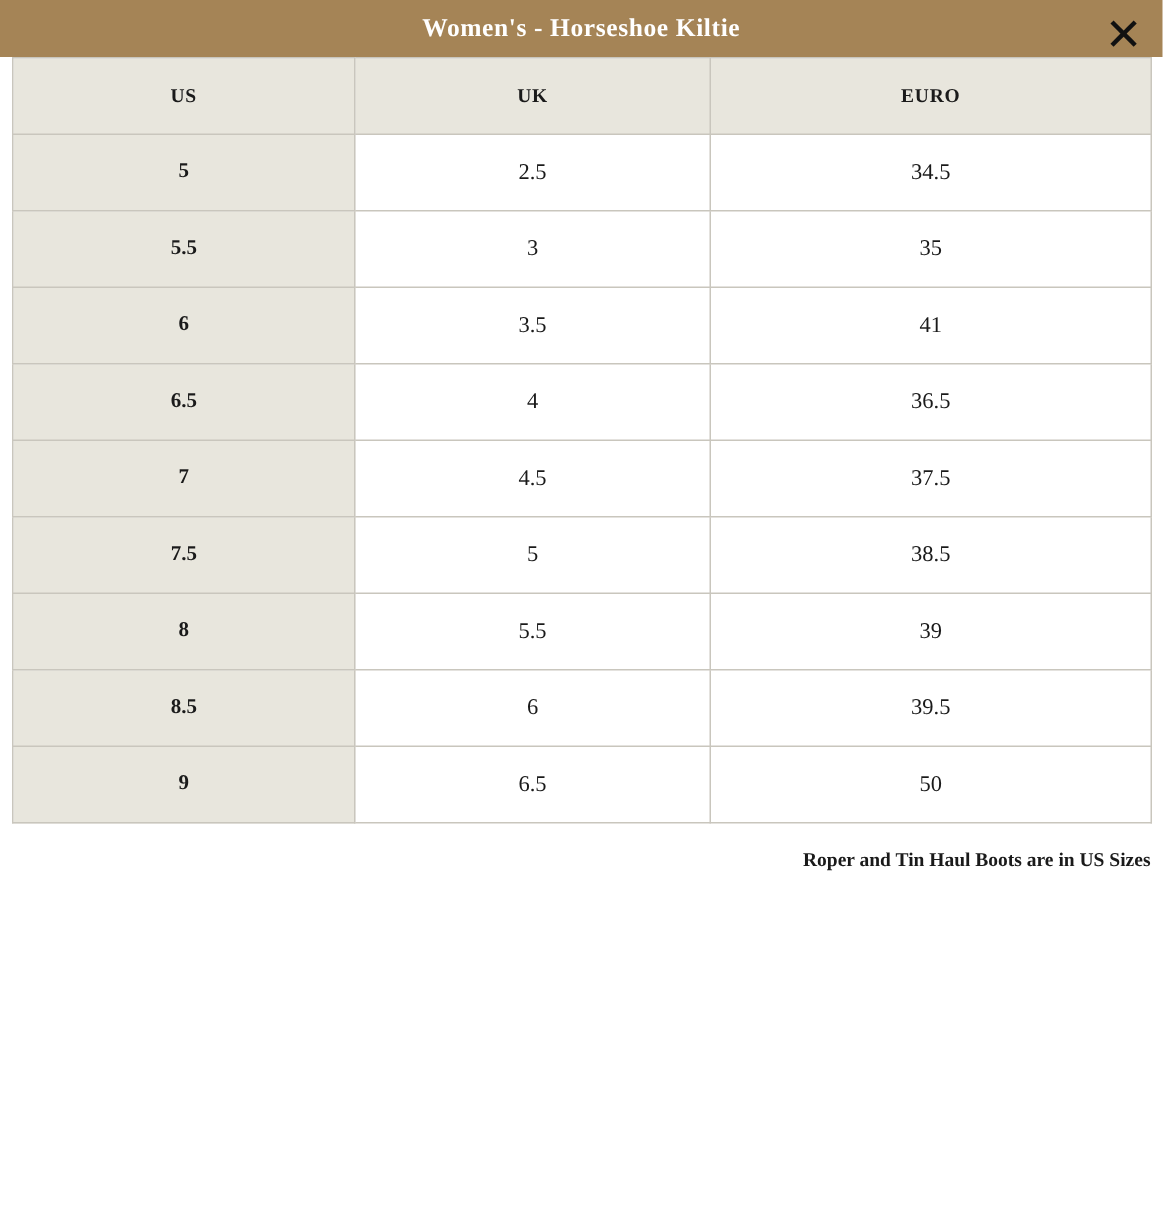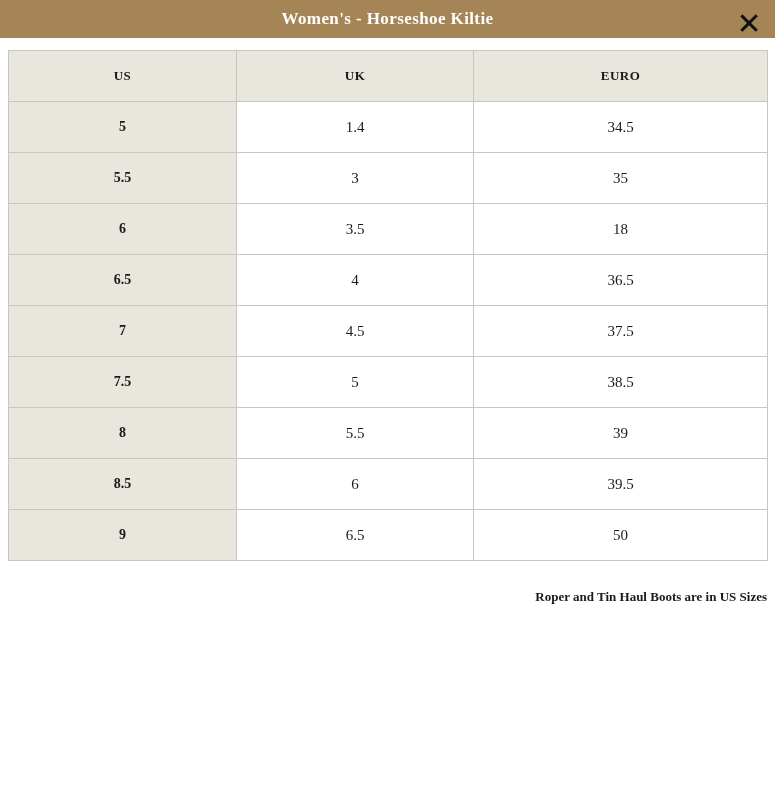--- a/index.html
+++ b/index.html
@@ -68,21 +68,21 @@
   .table-caption {
     text-align: center;
     font-size: 17px;
     padding: 22px 0 16px 0;
     color: #1a1a1a;
     font-family: "Liberation Serif", serif;
   }
 
   table.size-table {
     width: 759px;
-    margin: 12px auto;
+    margin: 0 auto;
     border-collapse: collapse;
     table-layout: fixed;
   }
 
   table.size-table th,
   table.size-table td {
     border: 1px solid #c9c6bd;
     text-align: center;
     height: 48px;
     font-size: 15px;
@@ -152,32 +152,32 @@
       <thead>
         <tr>
           <th>US</th>
           <th>UK</th>
           <th>EURO</th>
         </tr>
       </thead>
       <tbody>
         <tr>
           <td>5</td>
-          <td>1.4</td>
+          <td>2.5</td>
           <td>34.5</td>
         </tr>
         <tr>
           <td>5.5</td>
           <td>3</td>
           <td>35</td>
         </tr>
         <tr>
           <td>6</td>
           <td>3.5</td>
-          <td>18</td>
+          <td>41</td>
         </tr>
         <tr>
           <td>6.5</td>
           <td>4</td>
           <td>36.5</td>
         </tr>
         <tr>
           <td>7</td>
           <td>4.5</td>
           <td>37.5</td>

